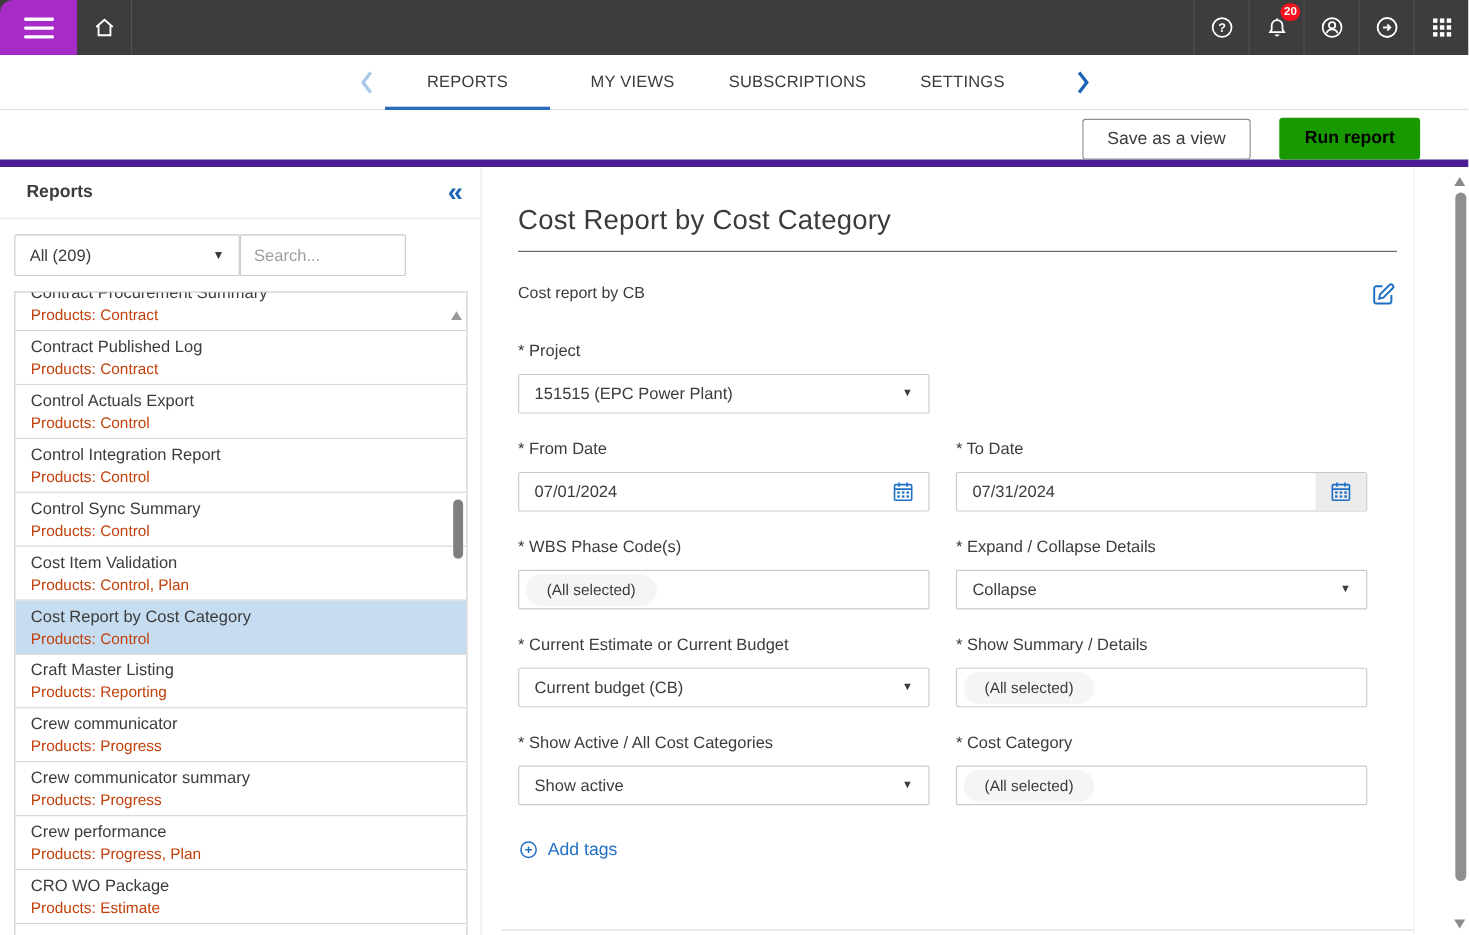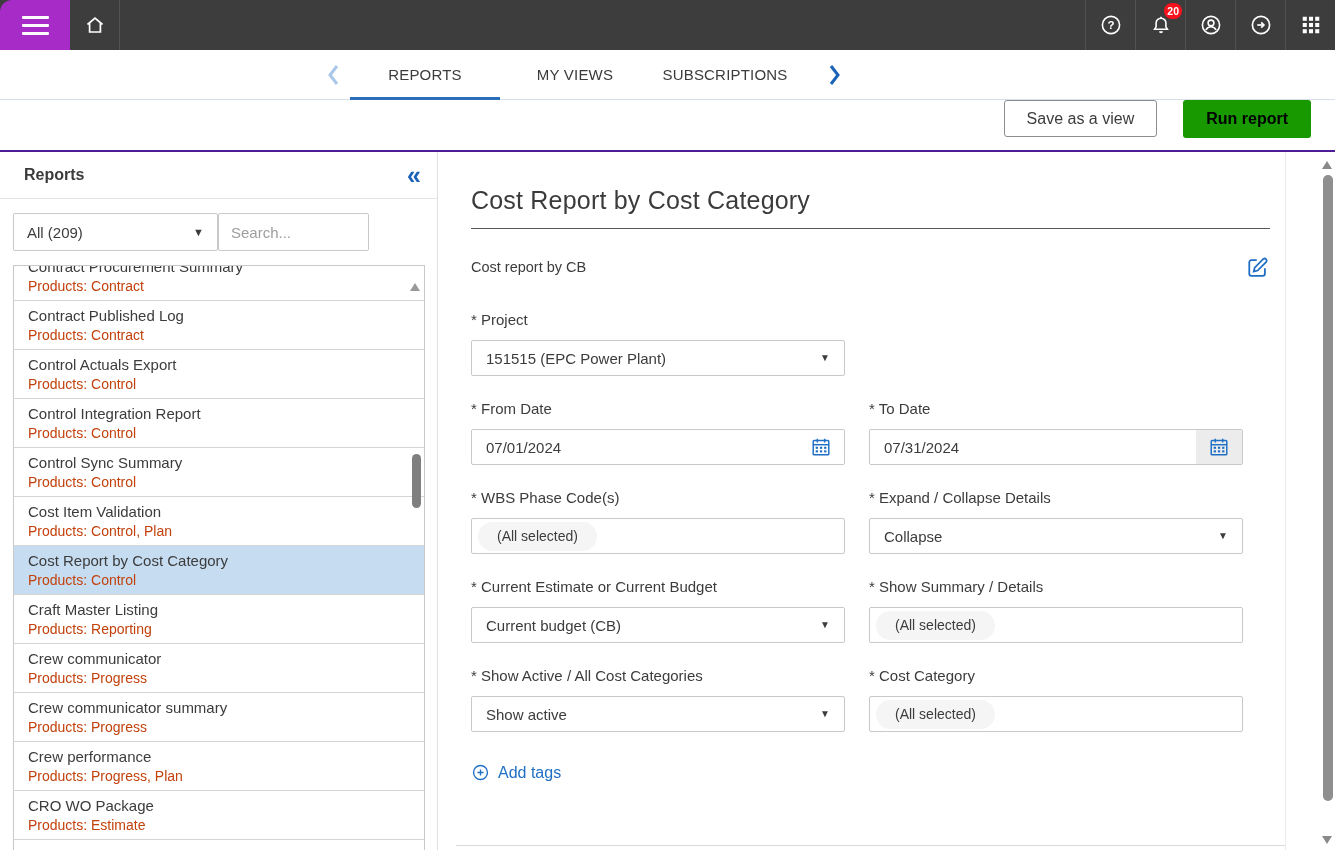--- a/index.html
+++ b/index.html
@@ -29,22 +29,22 @@
   .tabbar { height:50px; background:#fff; border-bottom:1px solid #d8dfe6;
     display:flex; align-items:stretch; padding-left:316px; }
   .nav-chev { width:34px; display:flex; align-items:center; justify-content:center;
     background:none; border:none; cursor:pointer; }
   .tab { width:150px; display:flex; align-items:center; justify-content:center;
     font-size:15px; color:#3b3b3b; position:relative; cursor:pointer; letter-spacing:.2px; }
   .tab .tab-underline { position:absolute; bottom:-1px; left:0; right:0; height:3px; background:#2a6ebb; }
   .nav-chev.right { margin-left:18px; }
 
   
-  .toolbar { height:52px; background:#fff; border-bottom:2px solid #4c1d95;
-    display:flex; align-items:flex-start; justify-content:flex-end; padding-right:24px; gap:26px; }
+  .toolbar { height:52px; background:#fff; border-bottom:7px solid #4c1d95;
+    display:flex; align-items:flex-end; justify-content:flex-end; padding-right:44px; gap:26px; }
   .btn-save { background:#fff; border:1px solid #8d8d8d; border-radius:3px; height:37px;
     padding:0 22px; font-size:16px; color:#3c3c3c; font-family:inherit; cursor:pointer; }
   .btn-run { background:#189900; border:none; border-radius:3px; height:38px;
     padding:0 23px; font-size:16px; color:#000000; font-weight:700; font-family:inherit; cursor:pointer; }
 
   
   .content { display:flex; height:698px; position:relative; background:#fff; }
 
   
   .sidebar { width:438px; flex:none; border-right:1px solid #e0e0e0; position:relative; background:#fff; }
@@ -199,20 +199,23 @@
   </button>
   <div class="tab">
     <span>REPORTS</span>
     <span class="tab-underline"></span>
   </div>
   <div class="tab">
     <span>MY VIEWS</span>
   </div>
   <div class="tab">
     <span>SUBSCRIPTIONS</span>
+  </div>
+  <div class="tab">
+    <span>SETTINGS</span>
   </div>
   <button class="nav-chev right">
     <svg width="14" height="24" viewBox="0 0 14 24" fill="none" stroke="#1b63b7" stroke-width="3">
         <path d="M3 3 10 12l-7 9"></path>
       </svg>
   </button>
 </nav>
 
 <div class="toolbar">
   <button class="btn-save">Save as a view</button>

